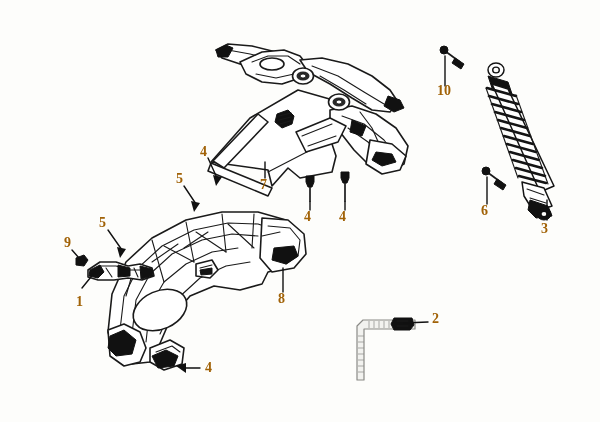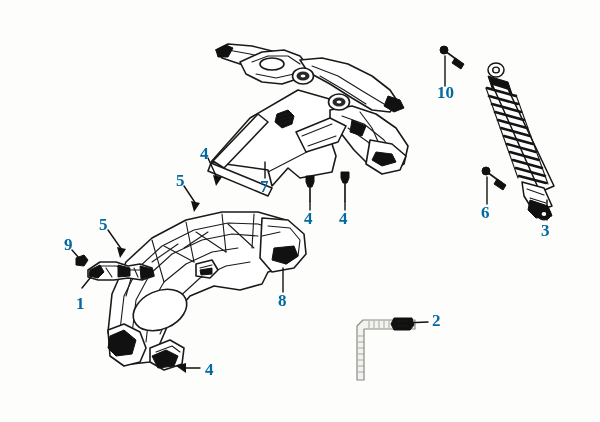--- a/index.html
+++ b/index.html
@@ -23,22 +23,22 @@
     left: 0;
     top: 0;
     width: 600px;
     height: 422px;
     display: block;
   }
   .callout-label {
     position: absolute;
     font-family: "Liberation Serif", "DejaVu Serif", serif;
     font-weight: bold;
-    font-size: 17px;
-    color: #0369a1;
+    font-size: 14px;
+    color: #a16207;
     line-height: 1;
     white-space: nowrap;
     user-select: none;
   }
   .part-outline {
     fill: #ffffff;
     stroke: #1a1a1a;
     stroke-width: 1.6;
     stroke-linejoin: round;
     stroke-linecap: round;

